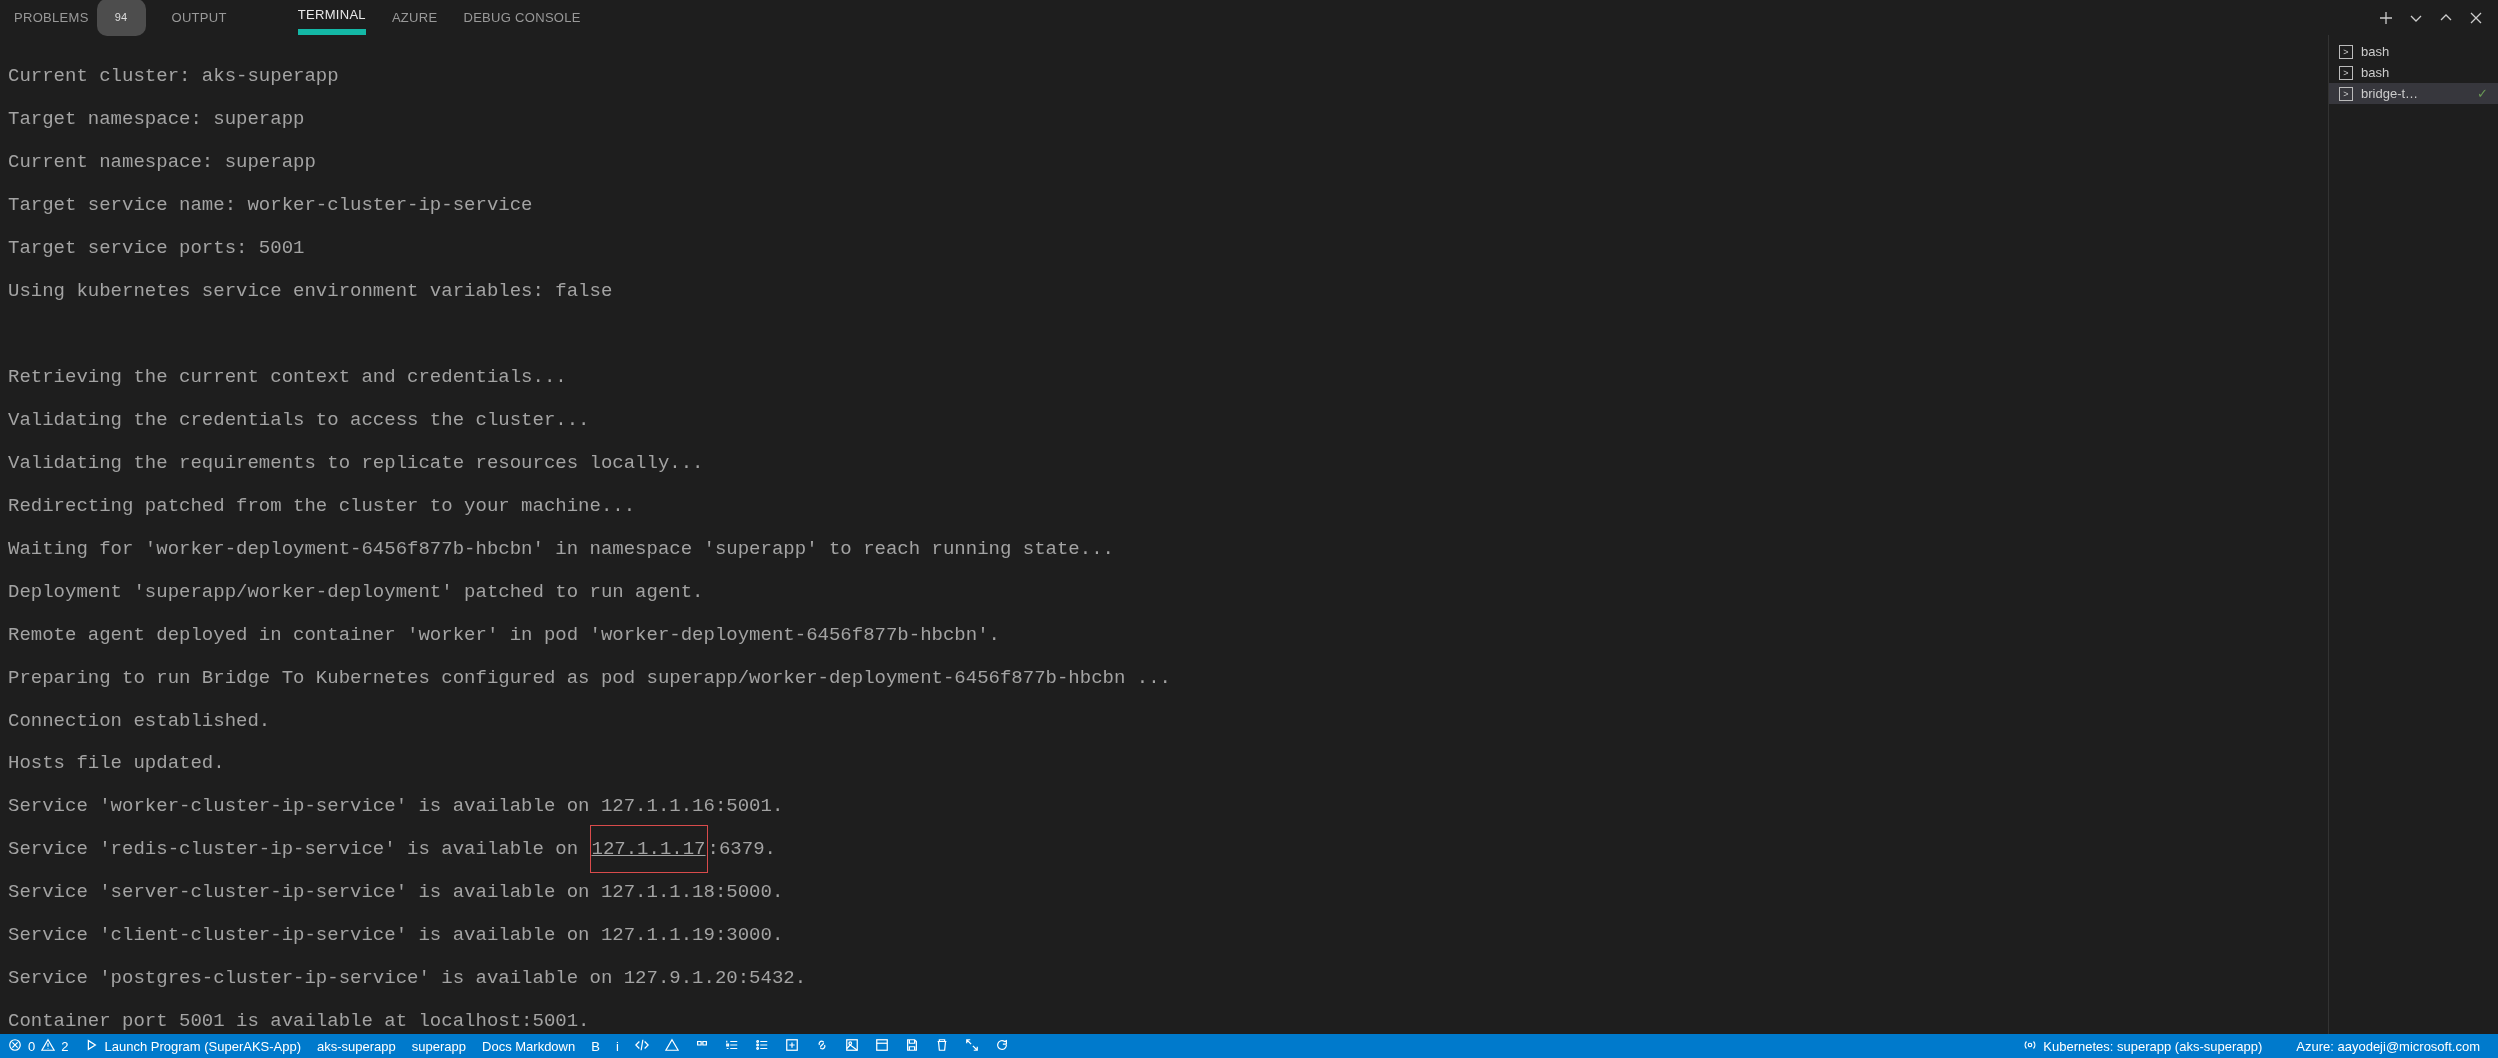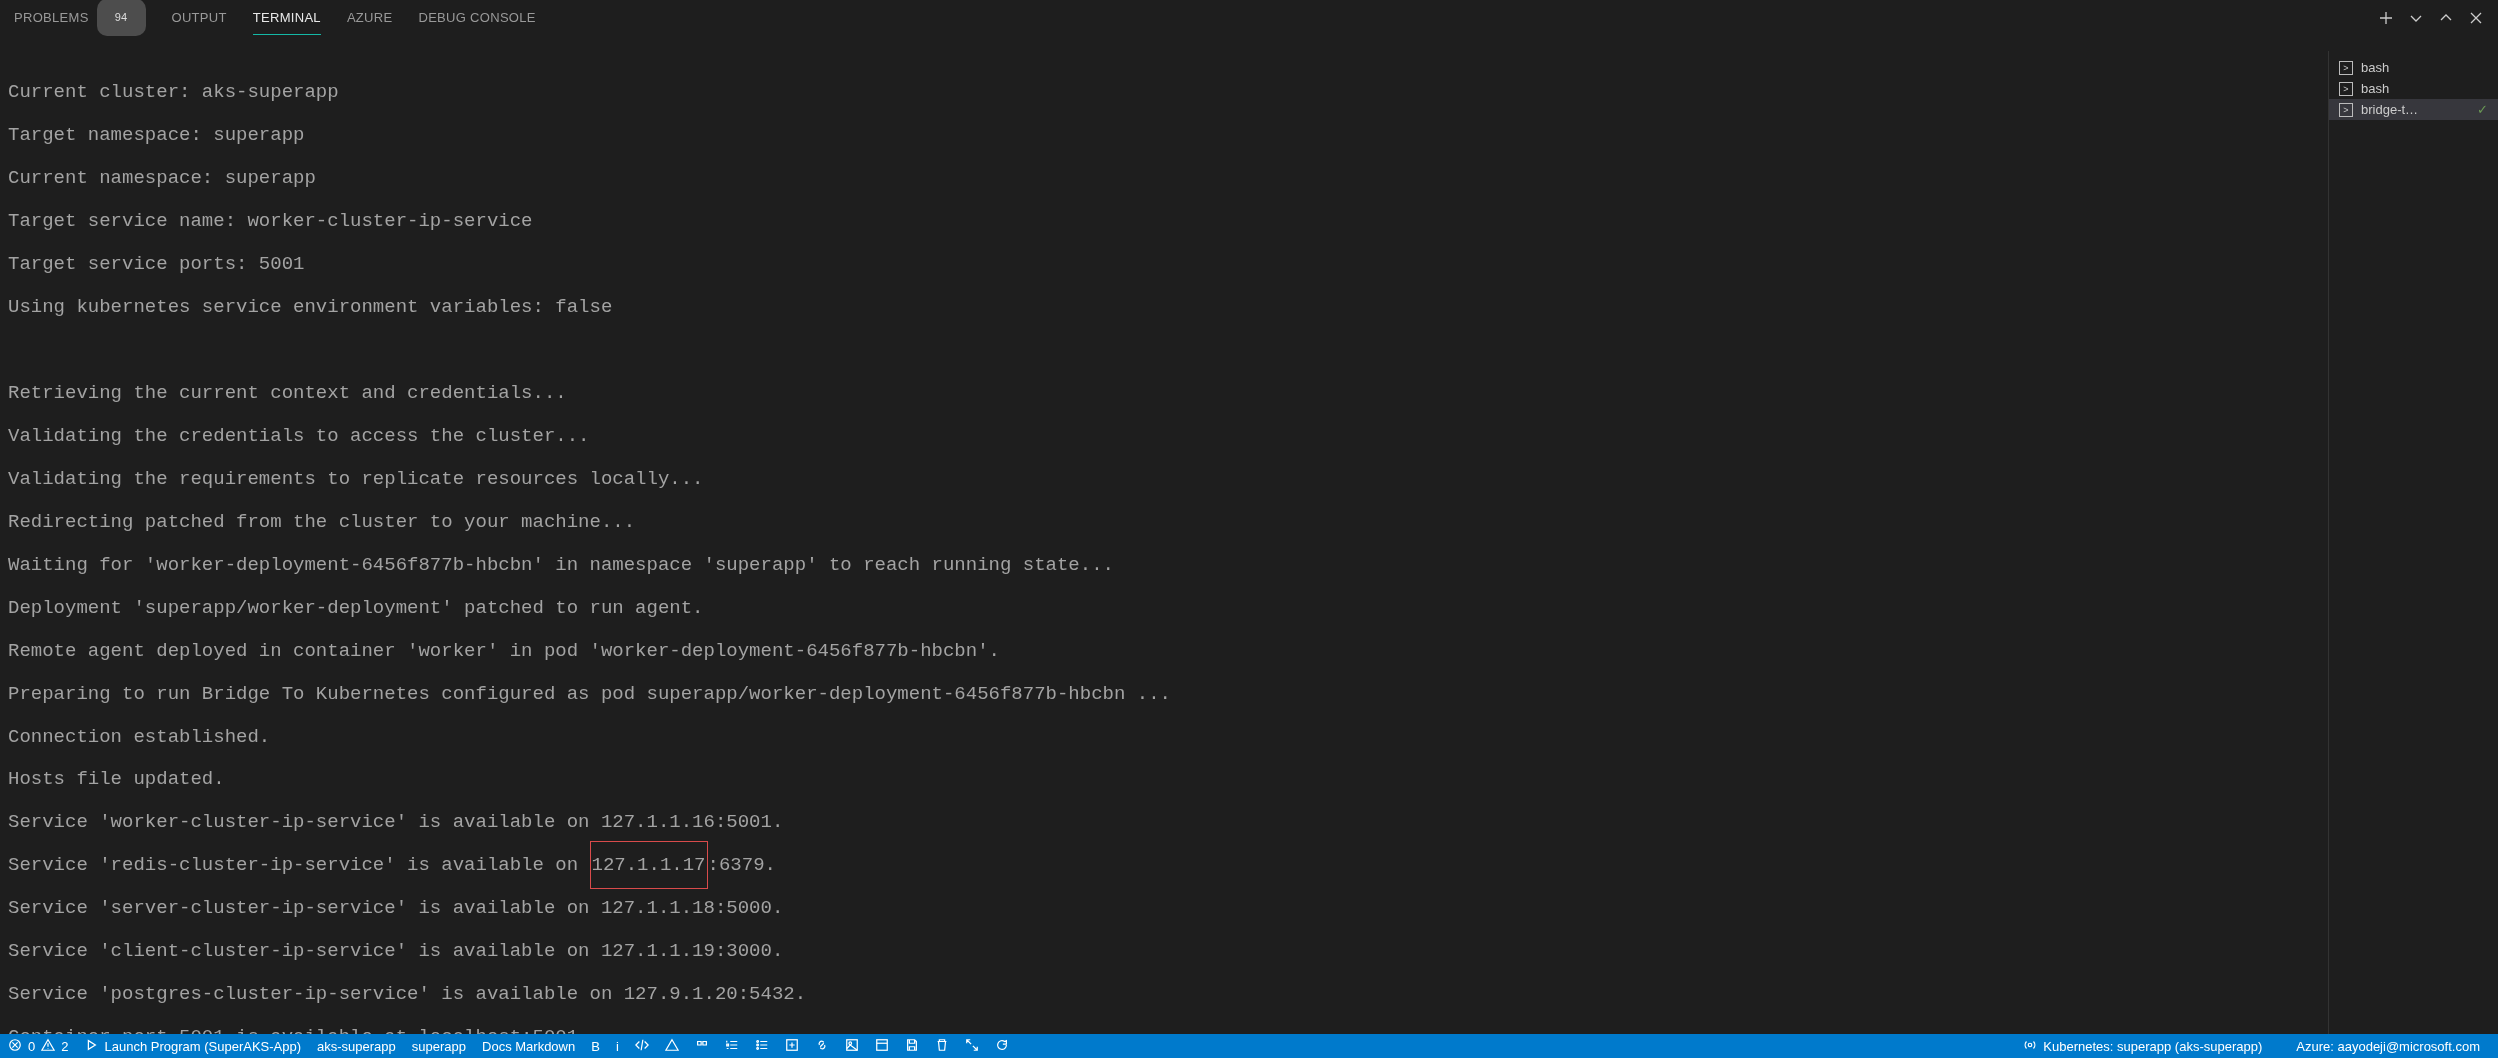--- a/index.html
+++ b/index.html
@@ -5,53 +5,53 @@
 * { margin:0; padding:0; box-sizing:border-box; }
 body {
   background:#1e1e1e;
   color:#cccccc;
   font-family:"Segoe UI",Arial,sans-serif;
   font-size:13px;
   width:2498px; height:1058px;
   overflow:hidden;
   display:flex; flex-direction:column;
 }
-.panel-area { flex:1; display:flex; flex-direction:column; min-height:0;gap:16px; }
+.panel-area { flex:1; display:flex; flex-direction:column; min-height:0; }
 .tabs-row {
   display:flex; align-items:center;
   height:35px; padding:0 14px;
   color:#999;
 }
 .tabs-left { display:flex; align-items:center; gap:26px; }
 .tab {
   display:flex; align-items:center; gap:8px;
   height:35px; line-height:35px;
   font-size:13px; letter-spacing:0.3px;
   cursor:pointer;
 }
-.tab.active { color:#e8e8e8; border-bottom:1px solid #14b8a6; }
+.tab.active { color:#e8e8e8; border-bottom:6px solid #14b8a6;margin-left:45px; }
 .badge {
   background:#4d4d4d; color:#ddd;
   border-radius:10px; padding:1px 18px; font-size:11px;
 }
 .tabs-right { margin-left:auto; display:flex; align-items:center; gap:14px; color:#bbb; }
 .ico { width:16px; height:16px; display:inline-flex; align-items:center; justify-content:center; }
 .ico svg { width:16px; height:16px; stroke:#ccc; fill:none; stroke-width:1.3; }
 .content-row { flex:1; display:flex; min-height:0; }
 .terminal {
   flex:1;
   padding:10px 8px 4px 8px;
   font-family:Consolas,"Courier New",monospace;
   font-size:19px; line-height:1.13;
   color:#a3a3a3;
   white-space:pre;
   overflow:hidden;
 }
 .term-line { display:block; }
-.hlbox { border:1px solid #d94b4b; padding:12px 1px; }
+.hlbox { border:1px solid #d94b4b; padding:12px 1px;text-decoration:underline; }
 .side-terms {
   width:170px;
   border-left:1px solid #333;
   padding-top:6px;
 }
 .side-item {
   display:flex; align-items:center; gap:8px;
   padding:3px 10px; color:#ccc; font-size:13px;
   cursor:pointer;
 }

